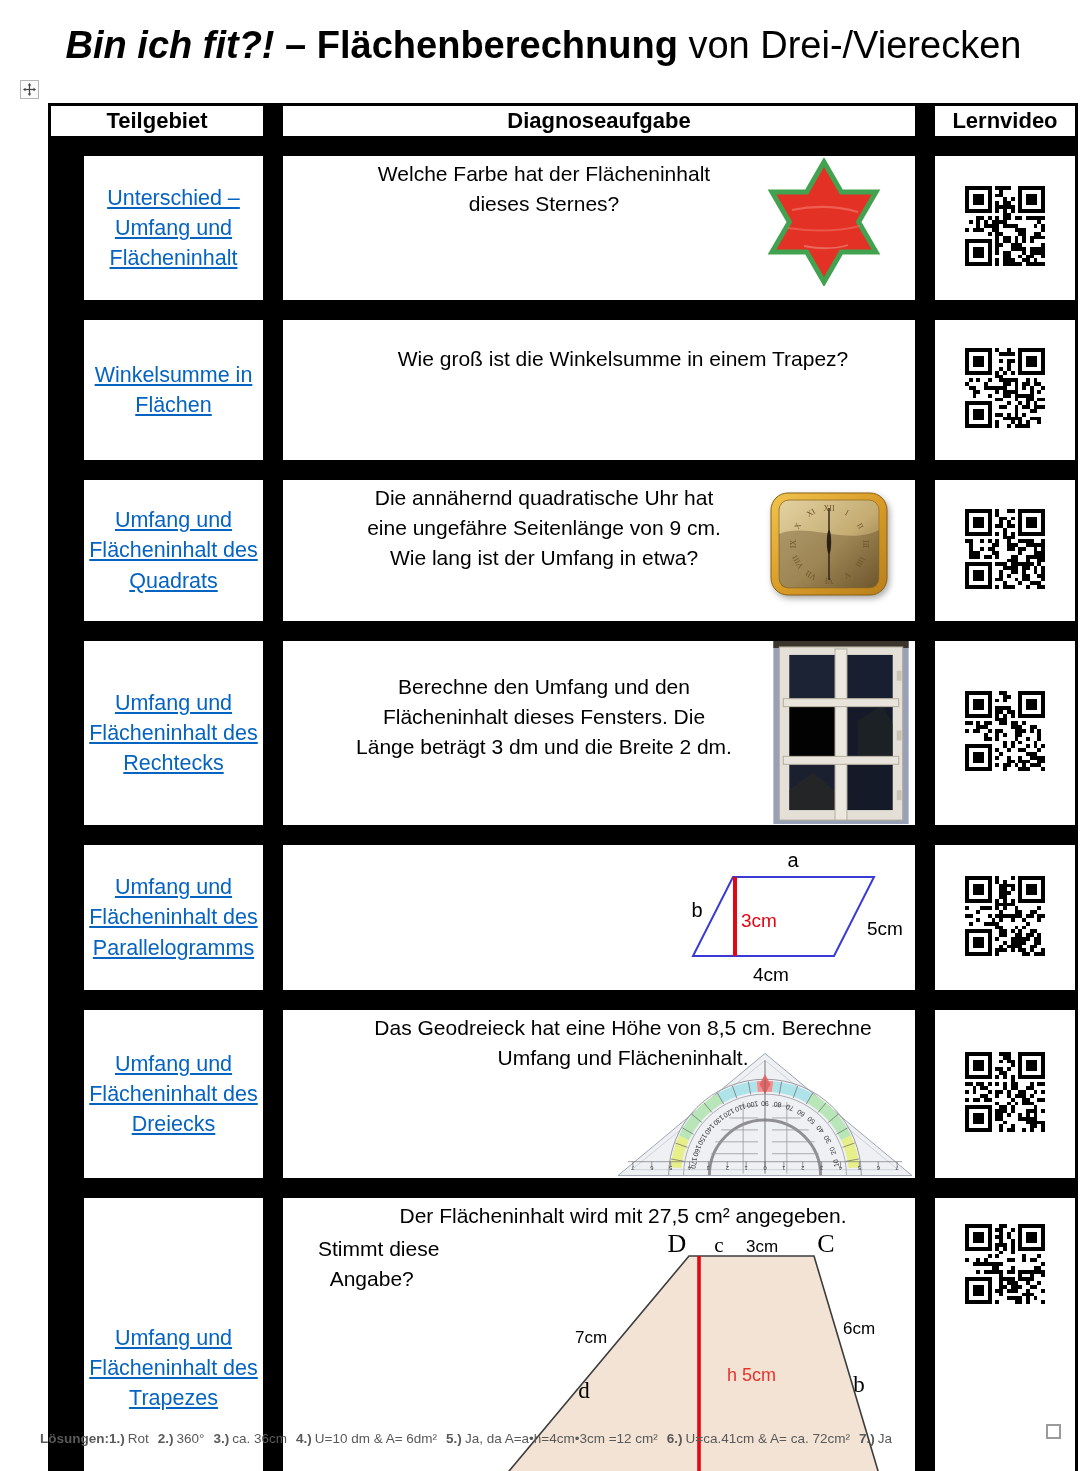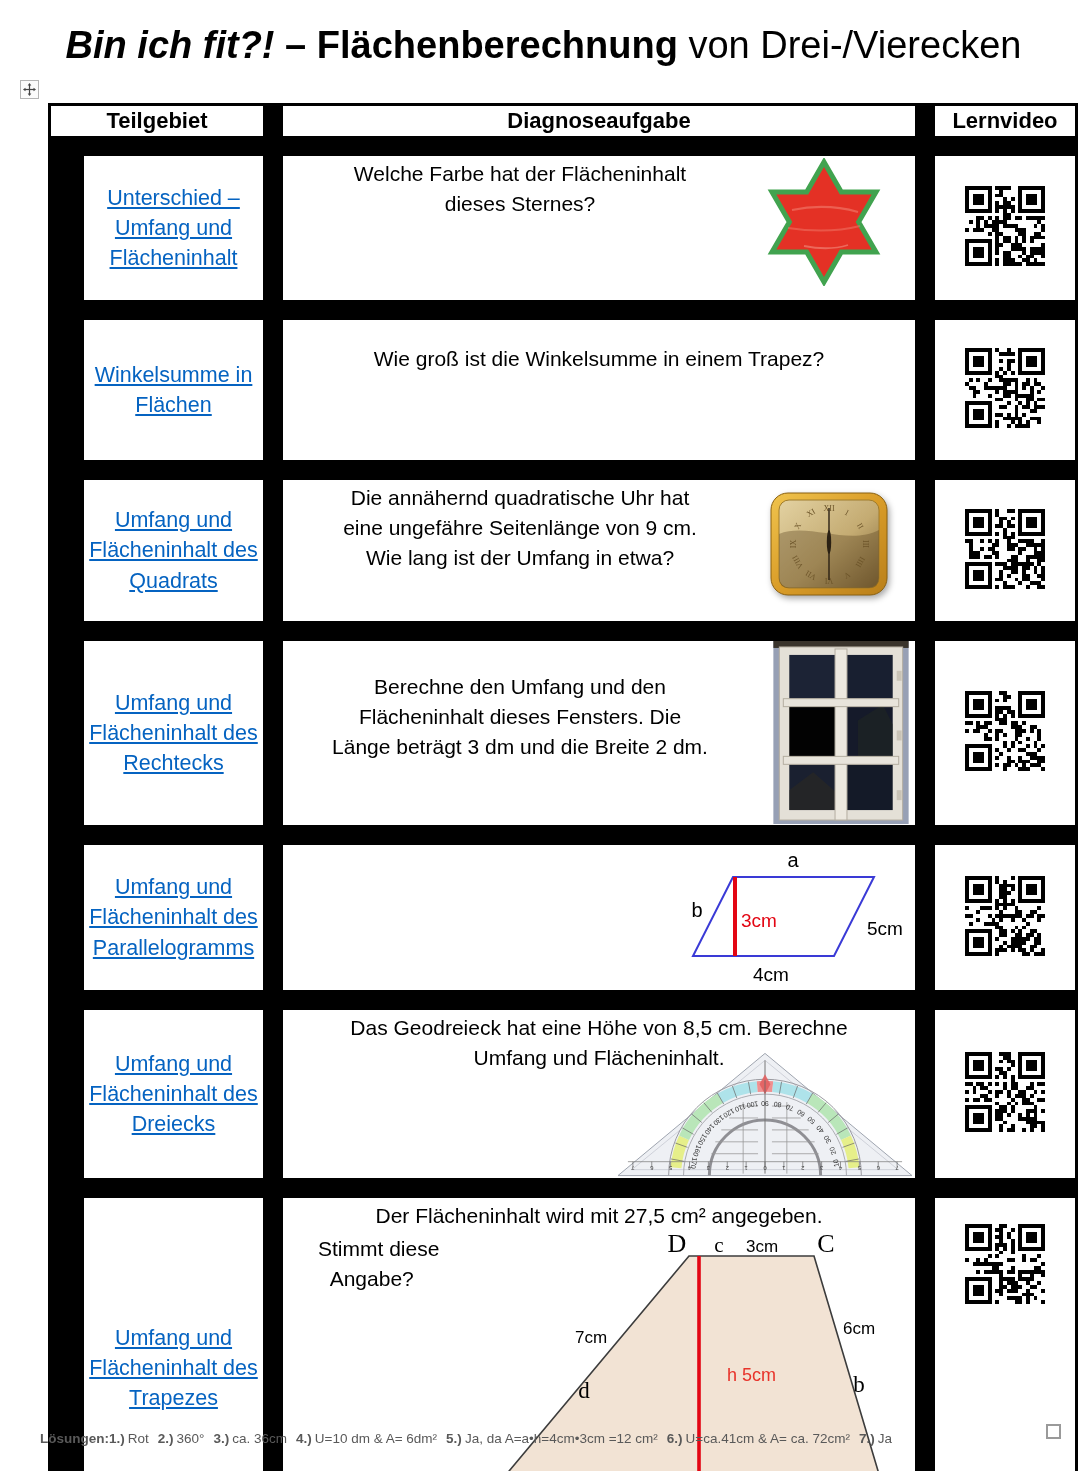--- a/index.html
+++ b/index.html
@@ -18,21 +18,21 @@
   
   .grid{position:absolute;left:48px;top:103px;display:grid;
         grid-template-columns:212px 632px 140px;
         grid-template-rows:30px 144px 140px 141px 184px 145px 168px 340px;
         gap:20px;background:#000;border:3px solid #000;}
   .cell{background:#fff;position:relative;overflow:hidden;}
   .th{display:flex;align-items:center;justify-content:center;font-weight:bold;font-size:22px;}
   .topic{display:flex;align-items:center;justify-content:center;text-align:center;padding:4px;margin-left:33px;}
   .topic a{color:var(--link,#0563C1);text-decoration:underline;font-size:21.5px;line-height:1.40;}
   .task{font-size:21px;line-height:1.43;padding-top:3px;}
-  .task-text{white-space:pre-line;text-align:center;margin:0;}
+  .task-text{white-space:pre-line;text-align:center;margin:0;padding-left:24px;}
   .tw75{width:75%;}
   .tw62{width:64%;}
   .tw100{width:100%;}
   .pt22{padding-top:24px;}
   .task-rest{white-space:pre-wrap;text-align:left;padding-left:32px;margin:3px;}
   .qrcell{display:flex;align-items:center;justify-content:center;}
   .qrtop{align-items:flex-start;padding-top:26px;}
   
   .img-star{position:absolute;right:20px;top:2px;}
   .img-clock{position:absolute;right:26px;top:12px;filter:drop-shadow(2px 3px 3px rgba(0,0,0,.35));}

